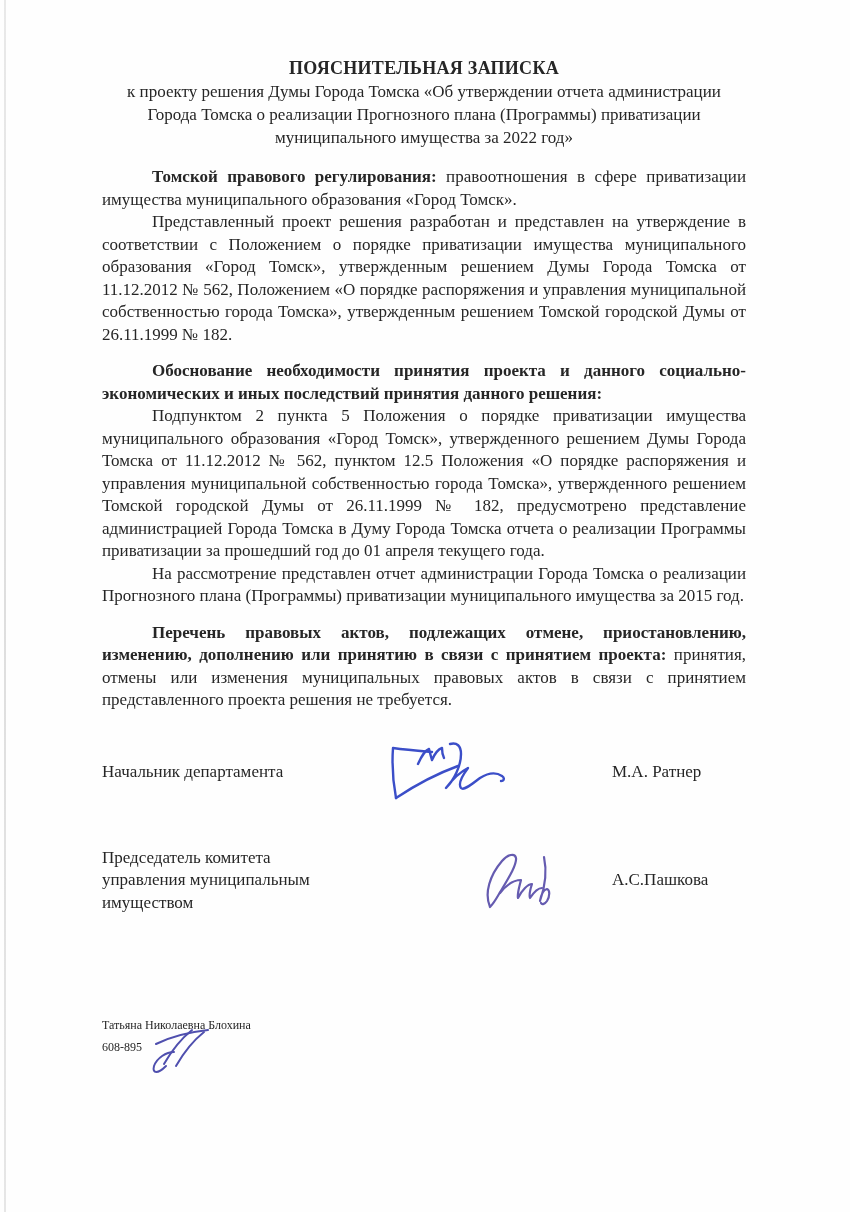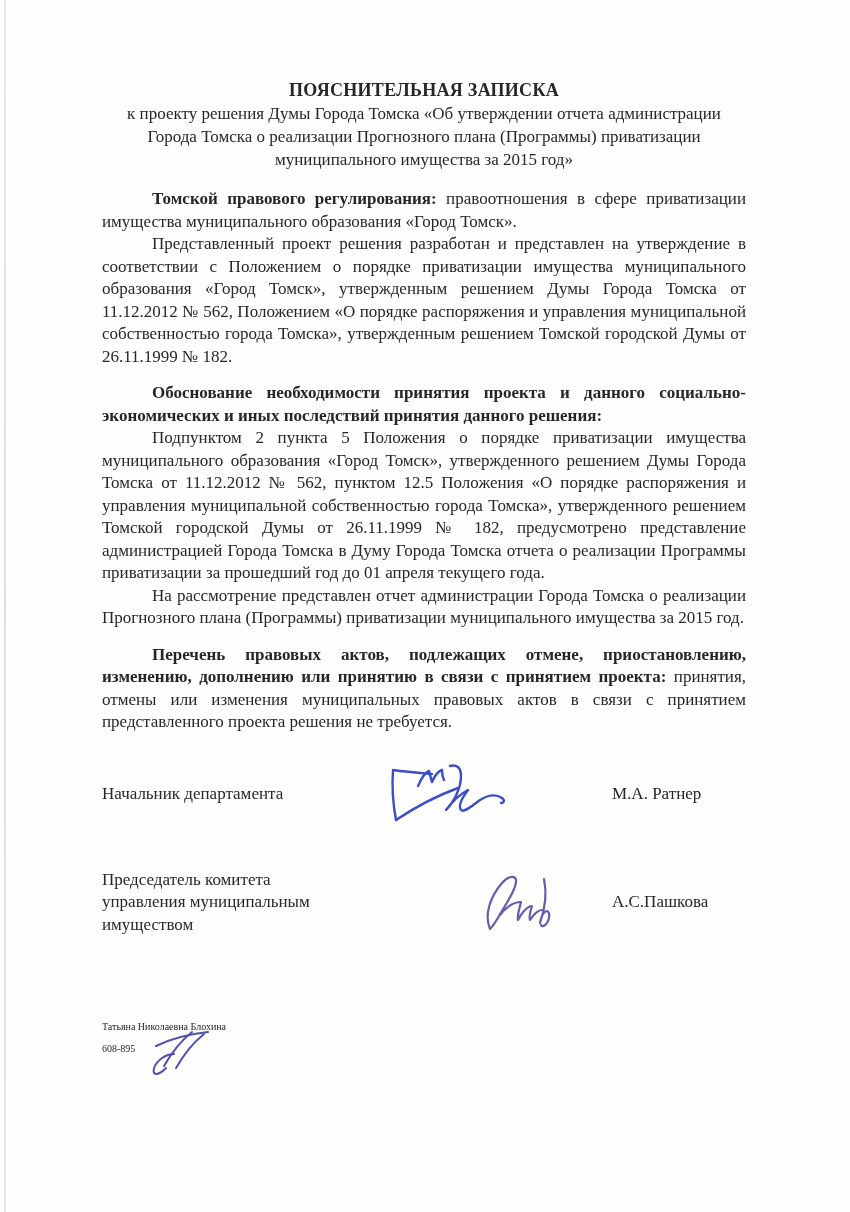--- a/index.html
+++ b/index.html
@@ -7,21 +7,21 @@
   .page {
     position: relative;
     width: 850px;
     height: 1212px;
     margin: 0 auto;
     background: #fefefe;
     color: #262626;
     font-family: "Liberation Serif", "DejaVu Serif", serif;
     font-size: 17px;
     line-height: 22.5px;
-    padding: 78px 104px 0 102px;
+    padding: 56px 104px 0 102px;
     overflow: hidden;
   }
   .scan-edge {
     position: absolute;
     left: 4px; top: 0; bottom: 0;
     width: 2px;
     background: linear-gradient(180deg, #e9e9e9 0%, #dedede 50%, #e6e6e6 100%);
   }
   .doc-title {
     text-align: center;
@@ -47,41 +47,41 @@
     align-items: center;
   }
   .sig-row-1 { margin-top: 26px; min-height: 68px; }
   .sig-row-2 { margin-top: 39px; min-height: 64px; }
   .sig-position { line-height: 22.5px; }
   .sig-mark-1 { justify-self: start; margin-left: 10px; }
   .sig-mark-2 { justify-self: start; margin-left: 126px; }
   .sig-name { justify-self: start; }
   .footer-block {
     position: relative;
-    margin-top: 80px;
-    font-size: 10px;
+    margin-top: 100px;
+    font-size: 12px;
     line-height: 22px;
   }
   .footer-paraph {
     position: absolute;
     left: 48px;
     top: 10px;
   }
   svg { display: block; }
 </style>
 </head>
 <body>
 
 <div class="page">
 
   <div class="scan-edge"></div>
 
   <h1 class="doc-title">ПОЯСНИТЕЛЬНАЯ ЗАПИСКА</h1>
 
-  <p class="doc-subtitle">к проекту решения Думы Города Томска «Об утверждении отчета администрации Города Томска о реализации Прогнозного плана (Программы) приватизации муниципального имущества за 2015 год»</p>
+  <p class="doc-subtitle">к проекту решения Думы Города Томска «Об утверждении отчета администрации Города Томска о реализации Прогнозного плана (Программы) приватизации муниципального имущества за 2022 год»</p>
 
   <p class="body gap-small"><span class="bold">Томской правового регулирования:</span><span> правоотношения в сфере приватизации имущества муниципального образования «Город Томск».</span></p>
 
   <p class="body">Представленный проект решения разработан и представлен на утверждение в соответствии с Положением о порядке приватизации имущества муниципального образования «Город Томск», утвержденным решением Думы Города Томска от 11.12.2012 № 562, Положением «О порядке распоряжения и управления муниципальной собственностью города Томска», утвержденным решением Томской городской Думы от 26.11.1999 № 182.</p>
 
   <p class="body gap-heading bold">Обоснование необходимости принятия проекта и данного социально-экономических и иных последствий принятия данного решения:</p>
 
   <p class="body">Подпунктом 2 пункта 5 Положения о порядке приватизации имущества муниципального образования «Город Томск», утвержденного решением Думы Города Томска от 11.12.2012 № 562, пунктом 12.5 Положения «О порядке распоряжения и управления муниципальной собственностью города Томска», утвержденного решением Томской городской Думы от 26.11.1999 № 182, предусмотрено представление администрацией Города Томска в Думу Города Томска отчета о реализации Программы приватизации за прошедший год до 01 апреля текущего года.</p>
 
   <p class="body">На рассмотрение представлен отчет администрации Города Томска о реализации Прогнозного плана (Программы) приватизации муниципального имущества за 2015 год.</p>

